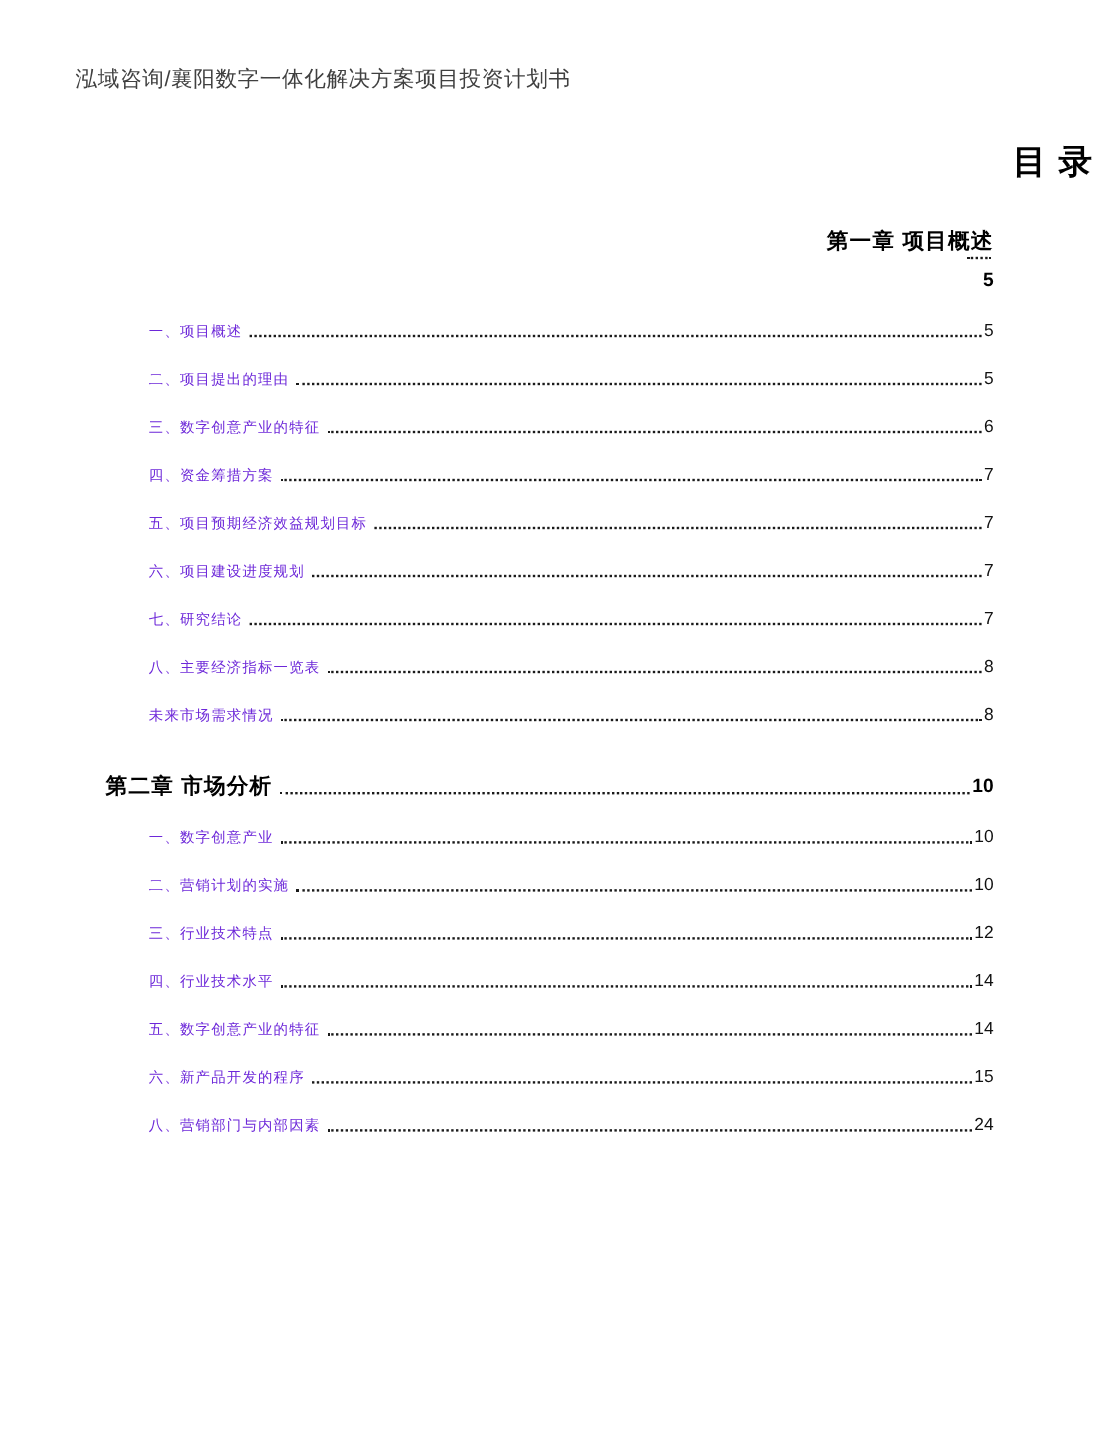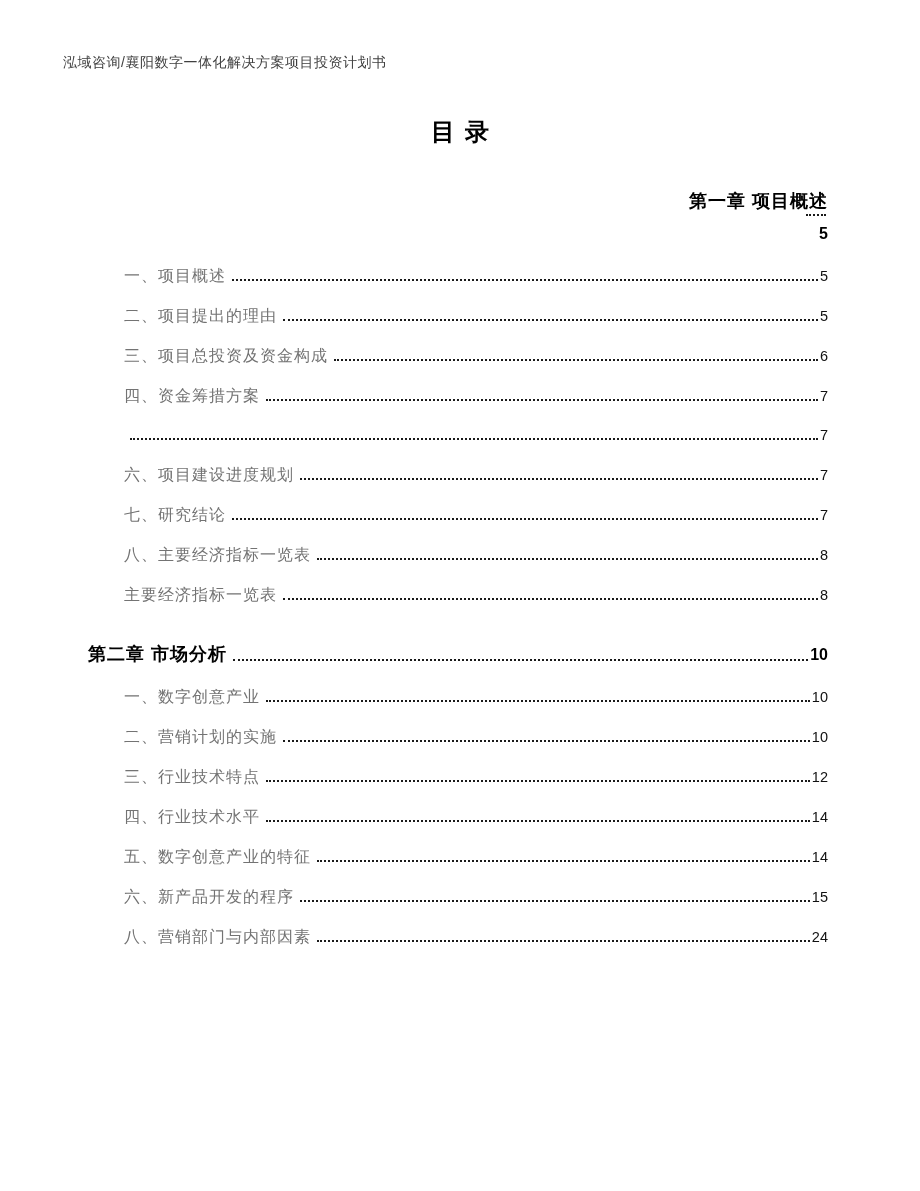--- a/index.html
+++ b/index.html
@@ -13,33 +13,33 @@
     height: 1191px;
     background: #ffffff;
     overflow: hidden;
     font-family: "Liberation Sans", "DejaVu Sans", sans-serif;
   }
   .header {
     position: absolute;
     left: 63px;
     top: 54px;
     right: 92px;
-    font-size: 14px;
+    font-size: 18px;
     color: #404040;
     letter-spacing: 0.5px;
     white-space: nowrap;
   }
   .title {
     position: absolute;
     left: 0;
     right: 0;
     top: 116px;
     margin: 0;
-    text-align: center;
-    font-size: 24px;
+    text-align: right;
+    font-size: 28px;
     font-weight: 700;
     color: #000000;
     letter-spacing: 10px;
     text-indent: 10px;
   }
   .toc {
     position: absolute;
     left: 88px;
     right: 92px;
     top: 188px;
@@ -78,22 +78,22 @@
   }
   .chapter .leader {
     border-bottom-width: 2.4px;
     margin-bottom: 6px;
   }
   .item {
     margin-top: 20px;
     margin-left: 36px;
   }
   .item .label {
-    font-size: 16px;
-    color: #737373;
+    font-size: 12px;
+    color: #6d28d9;
     line-height: 20px;
     white-space: nowrap;
     letter-spacing: 1px;
   }
   .item .pagenum {
     font-size: 14.5px;
     color: #111111;
     line-height: 19px;
   }
 </style>
@@ -120,50 +120,51 @@
       <span class="label">一、项目概述</span>
       <span class="leader"></span>
       <span class="pagenum">5</span>
     </div>
     <div class="row item">
       <span class="label">二、项目提出的理由</span>
       <span class="leader"></span>
       <span class="pagenum">5</span>
     </div>
     <div class="row item">
-      <span class="label">三、项目总投资及资金构成</span>
+      <span class="label">三、数字创意产业的特征</span>
       <span class="leader"></span>
       <span class="pagenum">6</span>
     </div>
     <div class="row item">
       <span class="label">四、资金筹措方案</span>
       <span class="leader"></span>
       <span class="pagenum">7</span>
     </div>
     <div class="row item">
+      <span class="label">五、项目预期经济效益规划目标</span>
       <span class="leader"></span>
       <span class="pagenum">7</span>
     </div>
     <div class="row item">
       <span class="label">六、项目建设进度规划</span>
       <span class="leader"></span>
       <span class="pagenum">7</span>
     </div>
     <div class="row item">
       <span class="label">七、研究结论</span>
       <span class="leader"></span>
       <span class="pagenum">7</span>
     </div>
     <div class="row item">
       <span class="label">八、主要经济指标一览表</span>
       <span class="leader"></span>
       <span class="pagenum">8</span>
     </div>
     <div class="row item">
-      <span class="label">主要经济指标一览表</span>
+      <span class="label">未来市场需求情况</span>
       <span class="leader"></span>
       <span class="pagenum">8</span>
     </div>
 
     <div class="row chapter">
       <span class="label">第二章 市场分析</span>
       <span class="leader"></span>
       <span class="pagenum">10</span>
     </div>
 

